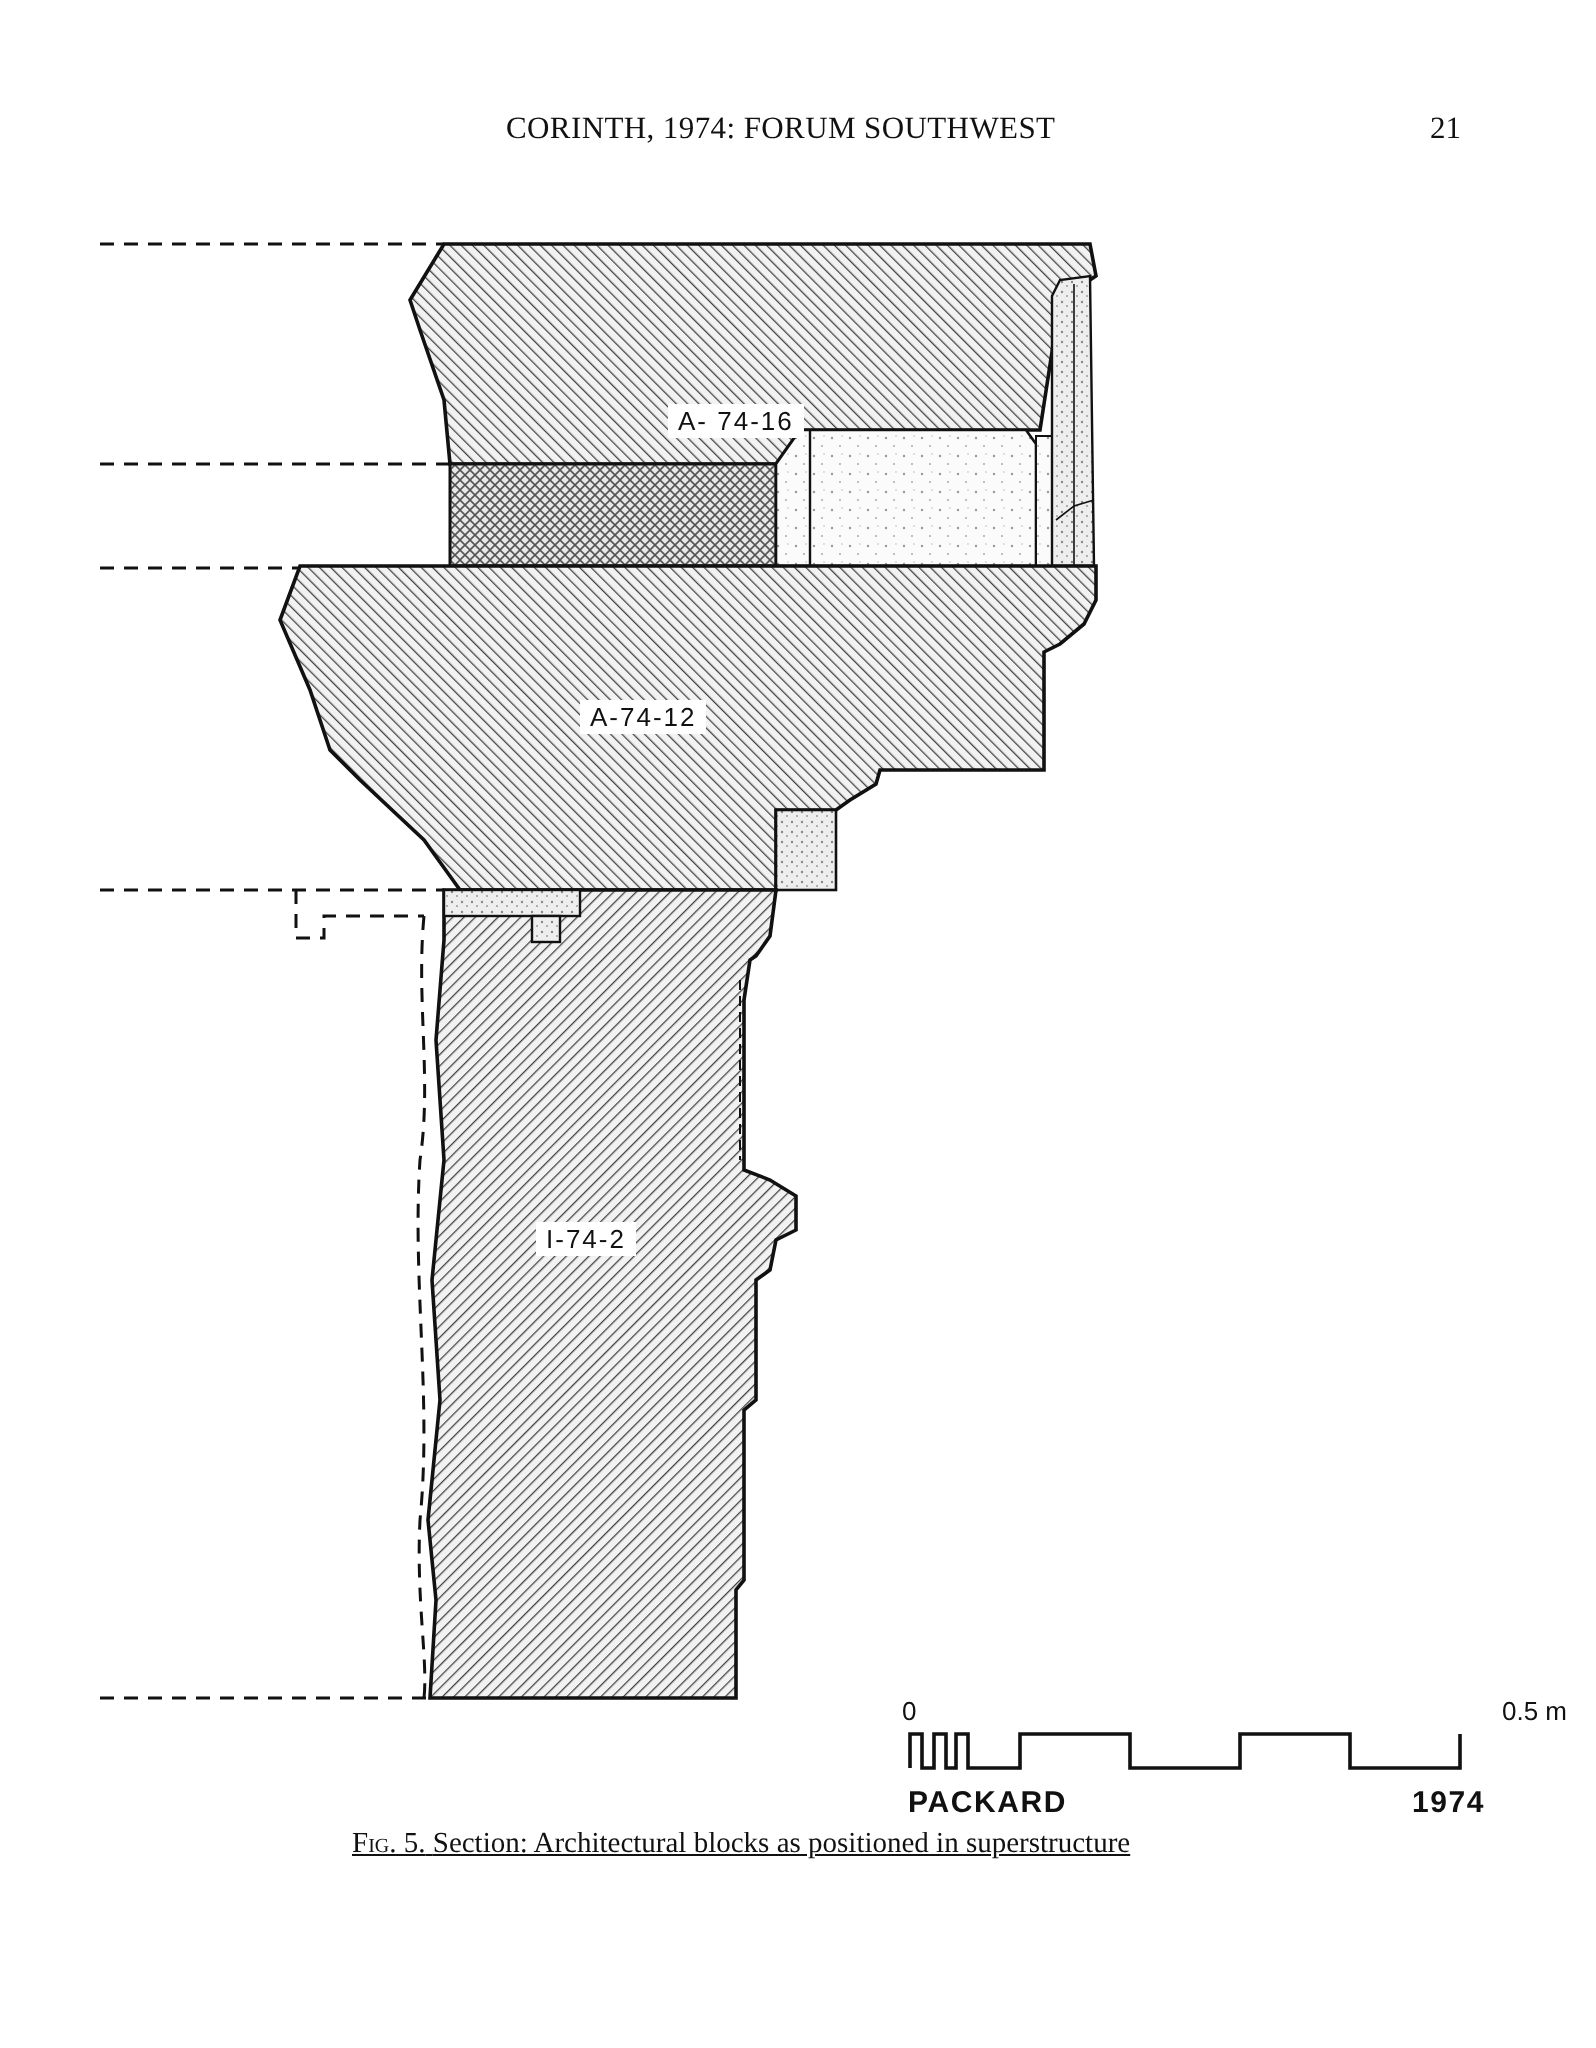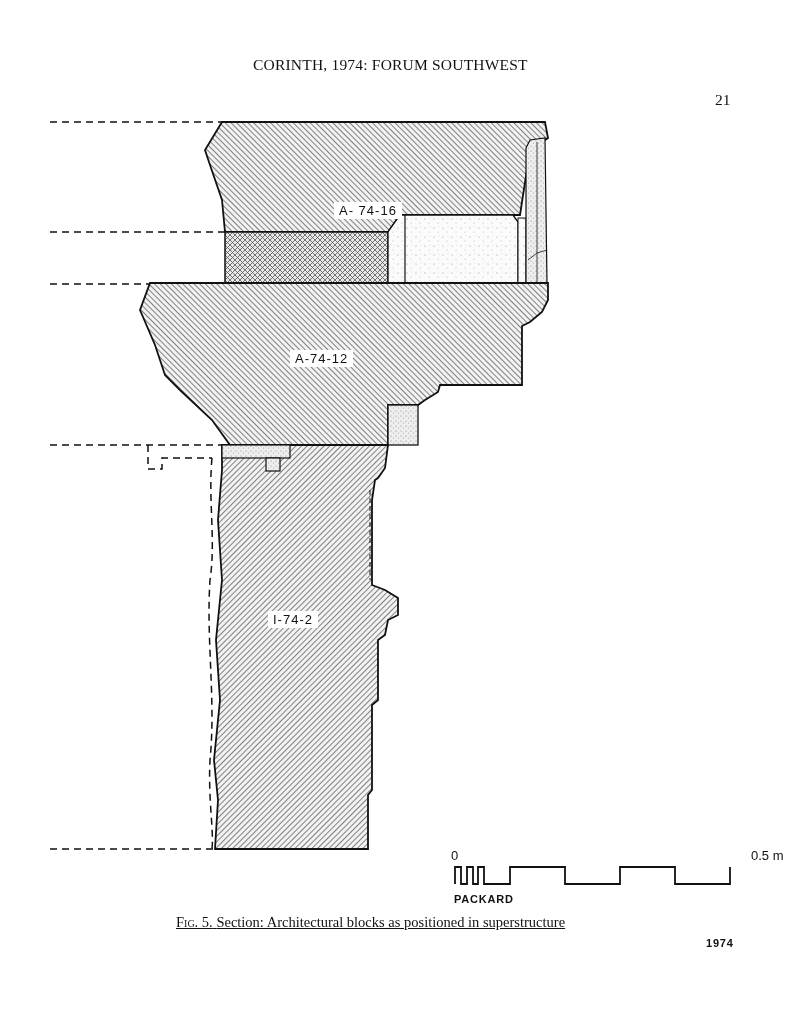--- a/index.html
+++ b/index.html
@@ -1,21 +1,21 @@
 <!DOCTYPE html>
 <html><head>
 <meta charset="utf-8">
 <style>
   html, body { margin: 0; padding: 0; background: #ffffff; }
   body { width: 798px; height: 1024px; position: relative; overflow: hidden; font-family: "Liberation Serif", serif; color: #111; }
   .running-head { position: absolute; top: 56px; left: 253px; font-size: 15.5px; letter-spacing: 0.2px; text-align: center; }
-  .page-number { position: absolute; top: 56px; left: 715px; font-size: 15.5px; margin-top: 35px; }
+  .page-number { position: absolute; top: 56px; left: 715px; font-size: 15.5px; }
   .figure { position: absolute; left: 0; top: 0; width: 798px; height: 1024px; }
   .label-box { position: absolute; background: #fff; font-family: "Liberation Sans", sans-serif; font-size: 13px; letter-spacing: 1px; padding: 1px 5px; }
-  .scale-label { position: absolute; font-family: "Liberation Sans", sans-serif; font-weight: bold; font-size: 11px; letter-spacing: 0.8px; }
+  .scale-label { position: absolute; font-family: "Liberation Sans", sans-serif; font-weight: bold; font-size: 15px; letter-spacing: 0.8px; }
   .scale-end { position: absolute; font-family: "Liberation Sans", sans-serif; font-size: 13px; }
   .caption { position: absolute; top: 914px; left: 176px; font-size: 14.5px; text-decoration: underline; }
   .caption .fig-no { font-variant: small-caps; }
 </style>
 </head>
 <body>
 
 <div class="running-head">CORINTH, 1974: FORUM SOUTHWEST</div>
 <div class="page-number">21</div>
 
@@ -84,18 +84,18 @@
   </g>
 </svg>
 
 <div class="label-box" style="left:334px; top:166px;margin-top:36px;">A- 74-16</div>
 <div class="label-box" style="left:290px; top:350px;">A-74-12</div>
 <div class="label-box" style="left:268px; top:611px;">I-74-2</div>
 
 <div class="scale-end" style="left:451px; top:848px;">0</div>
 <div class="scale-end" style="left:717px; top:848px;margin-left:34px;">0.5 m</div>
 <div class="scale-label" style="left:454px; top:893px;">PACKARD</div>
-<div class="scale-label" style="left:706px; top:893px;margin-top:44px;">1974</div>
+<div class="scale-label" style="left:706px; top:893px;">1974</div>
 
 <div class="caption">
   <span class="fig-no">Fig. 5.</span>
   <span>Section: Architectural blocks as positioned in superstructure</span>
 </div>
 
 </body></html>

